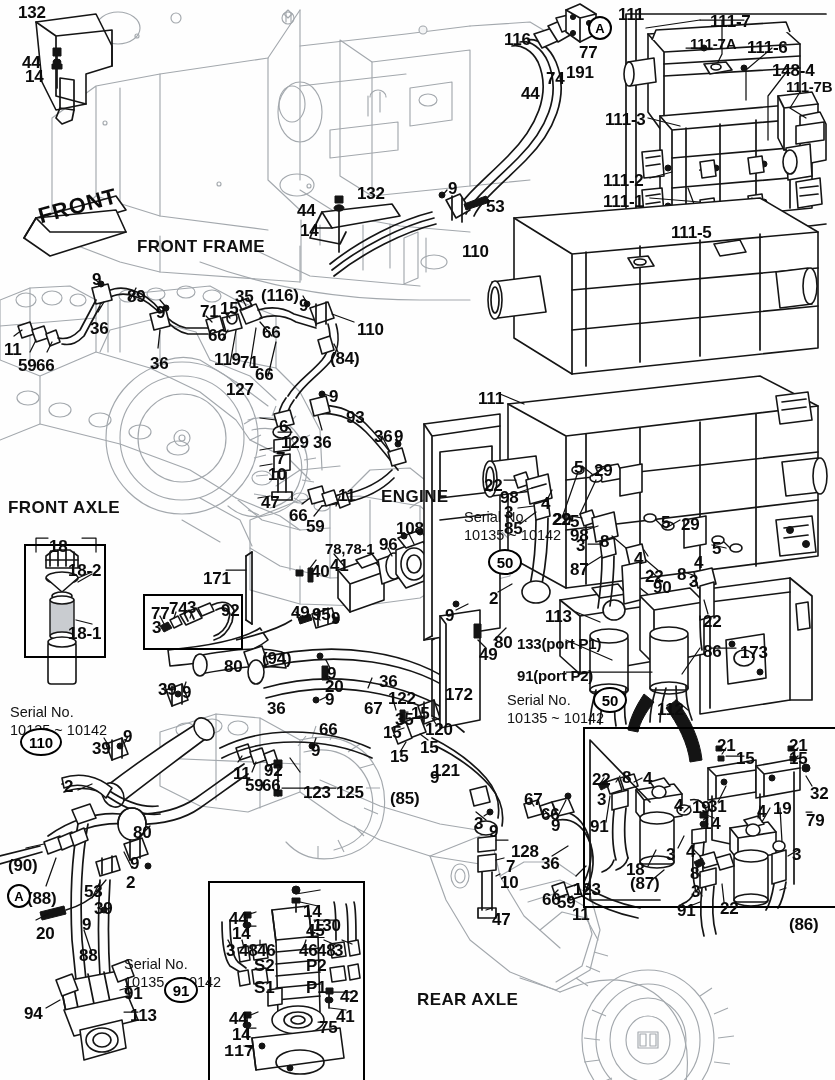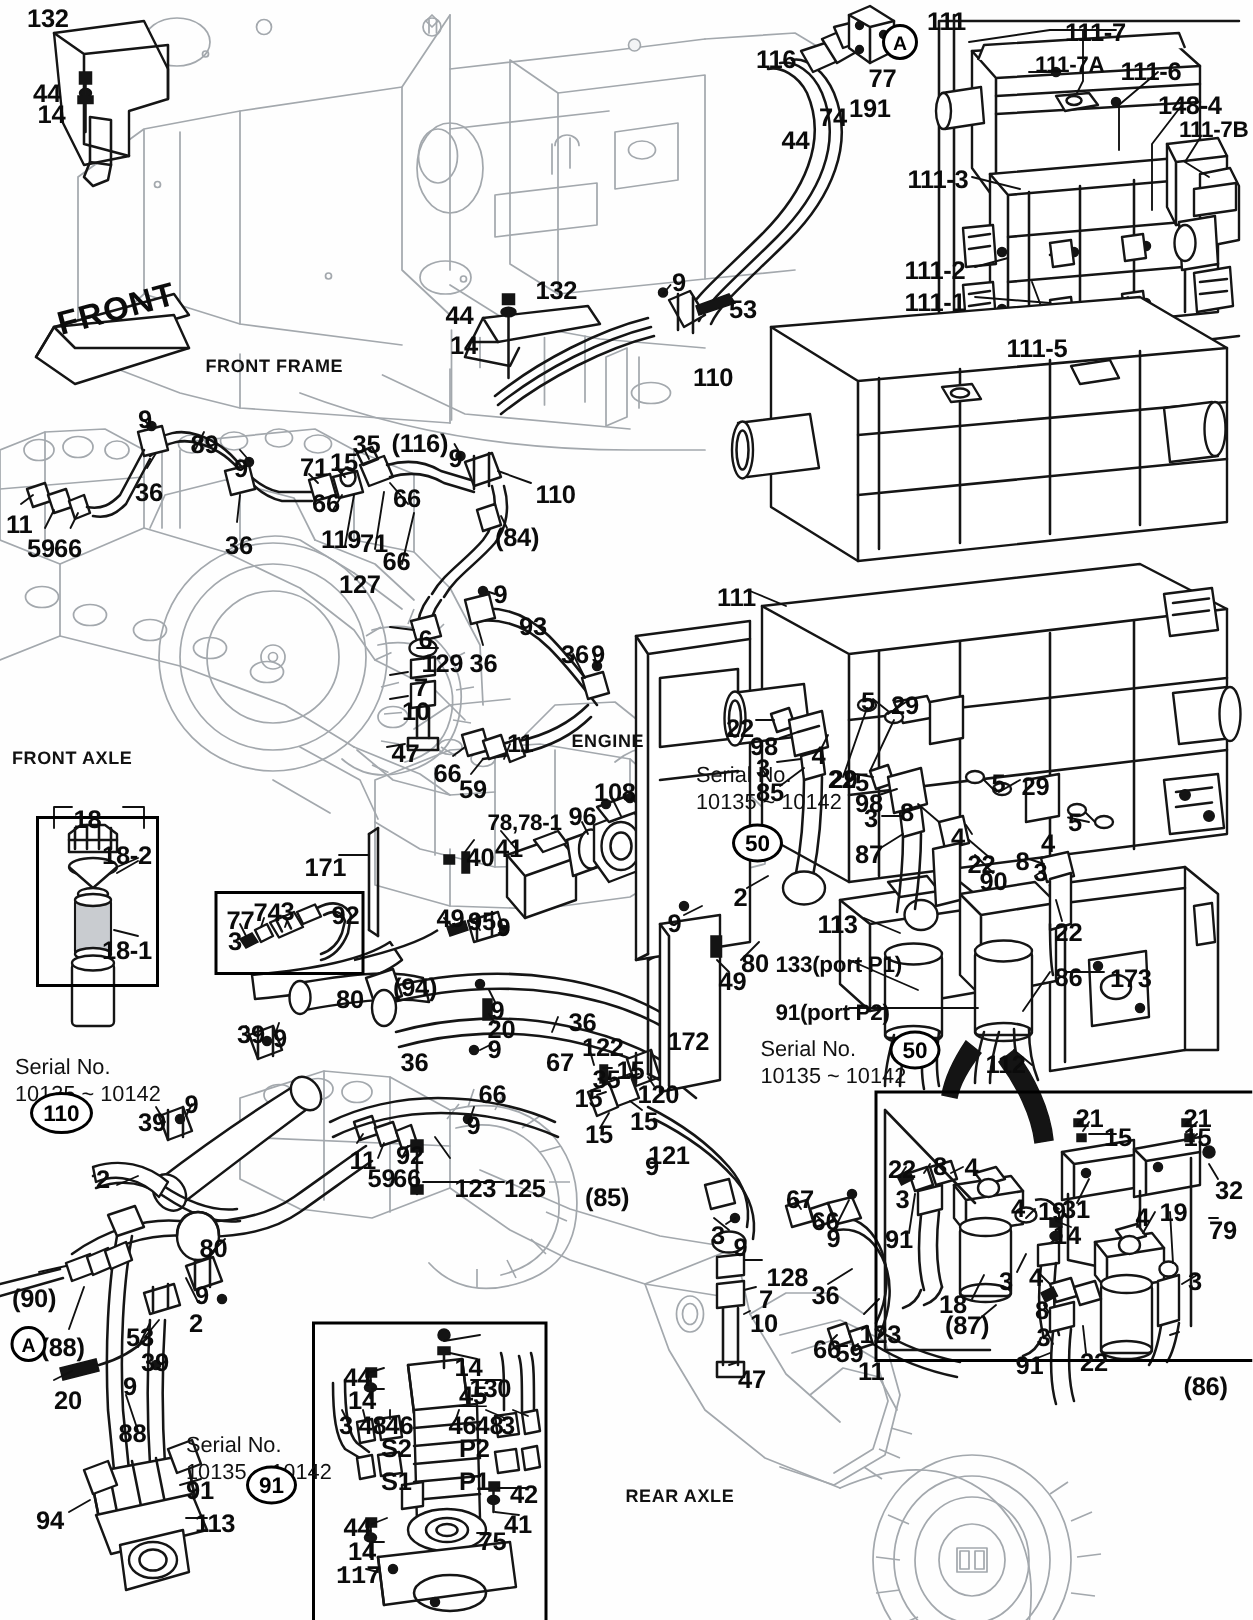--- a/index.html
+++ b/index.html
@@ -1,21 +1,21 @@
 <!DOCTYPE html>
 <html><head>
 <meta charset="utf-8">
 <style>
   html,body{margin:0;padding:0;background:#fff;}
   body{font-family:"Liberation Sans",sans-serif;}
   #page{position:relative;width:835px;height:1080px;background:#fefefe;overflow:hidden;}
   #art{position:absolute;left:0;top:0;width:835px;height:1080px;}
   .lbl{position:absolute;font-family:"Liberation Sans",sans-serif;font-size:17px;font-weight:700;color:#0b0b0b;white-space:nowrap;line-height:1;letter-spacing:-0.2px;}
   .lbl.sm{font-size:15px;}
-  .sec{position:absolute;font-family:"Liberation Sans",sans-serif;font-size:12px;font-weight:700;color:#111;letter-spacing:0.4px;white-space:nowrap;}
+  .sec{position:absolute;font-family:"Liberation Sans",sans-serif;font-size:17px;font-weight:700;color:#111;letter-spacing:0.4px;white-space:nowrap;}
   .serial{position:absolute;font-family:"Liberation Sans",sans-serif;font-size:14.5px;font-weight:400;color:#111;white-space:nowrap;line-height:1.25;}
   .circ{position:absolute;border:2.2px solid #000;border-radius:50%;display:flex;align-items:center;justify-content:center;font-family:"Liberation Sans",sans-serif;font-weight:700;font-size:15px;color:#000;background:#fff;}
   .box{position:absolute;border:2px solid #000;background:rgba(255,255,255,0.0);}
 </style>
 </head>
 <body>
 
 <div id="page">
 
   <svg id="art" viewBox="0 0 835 1080">

